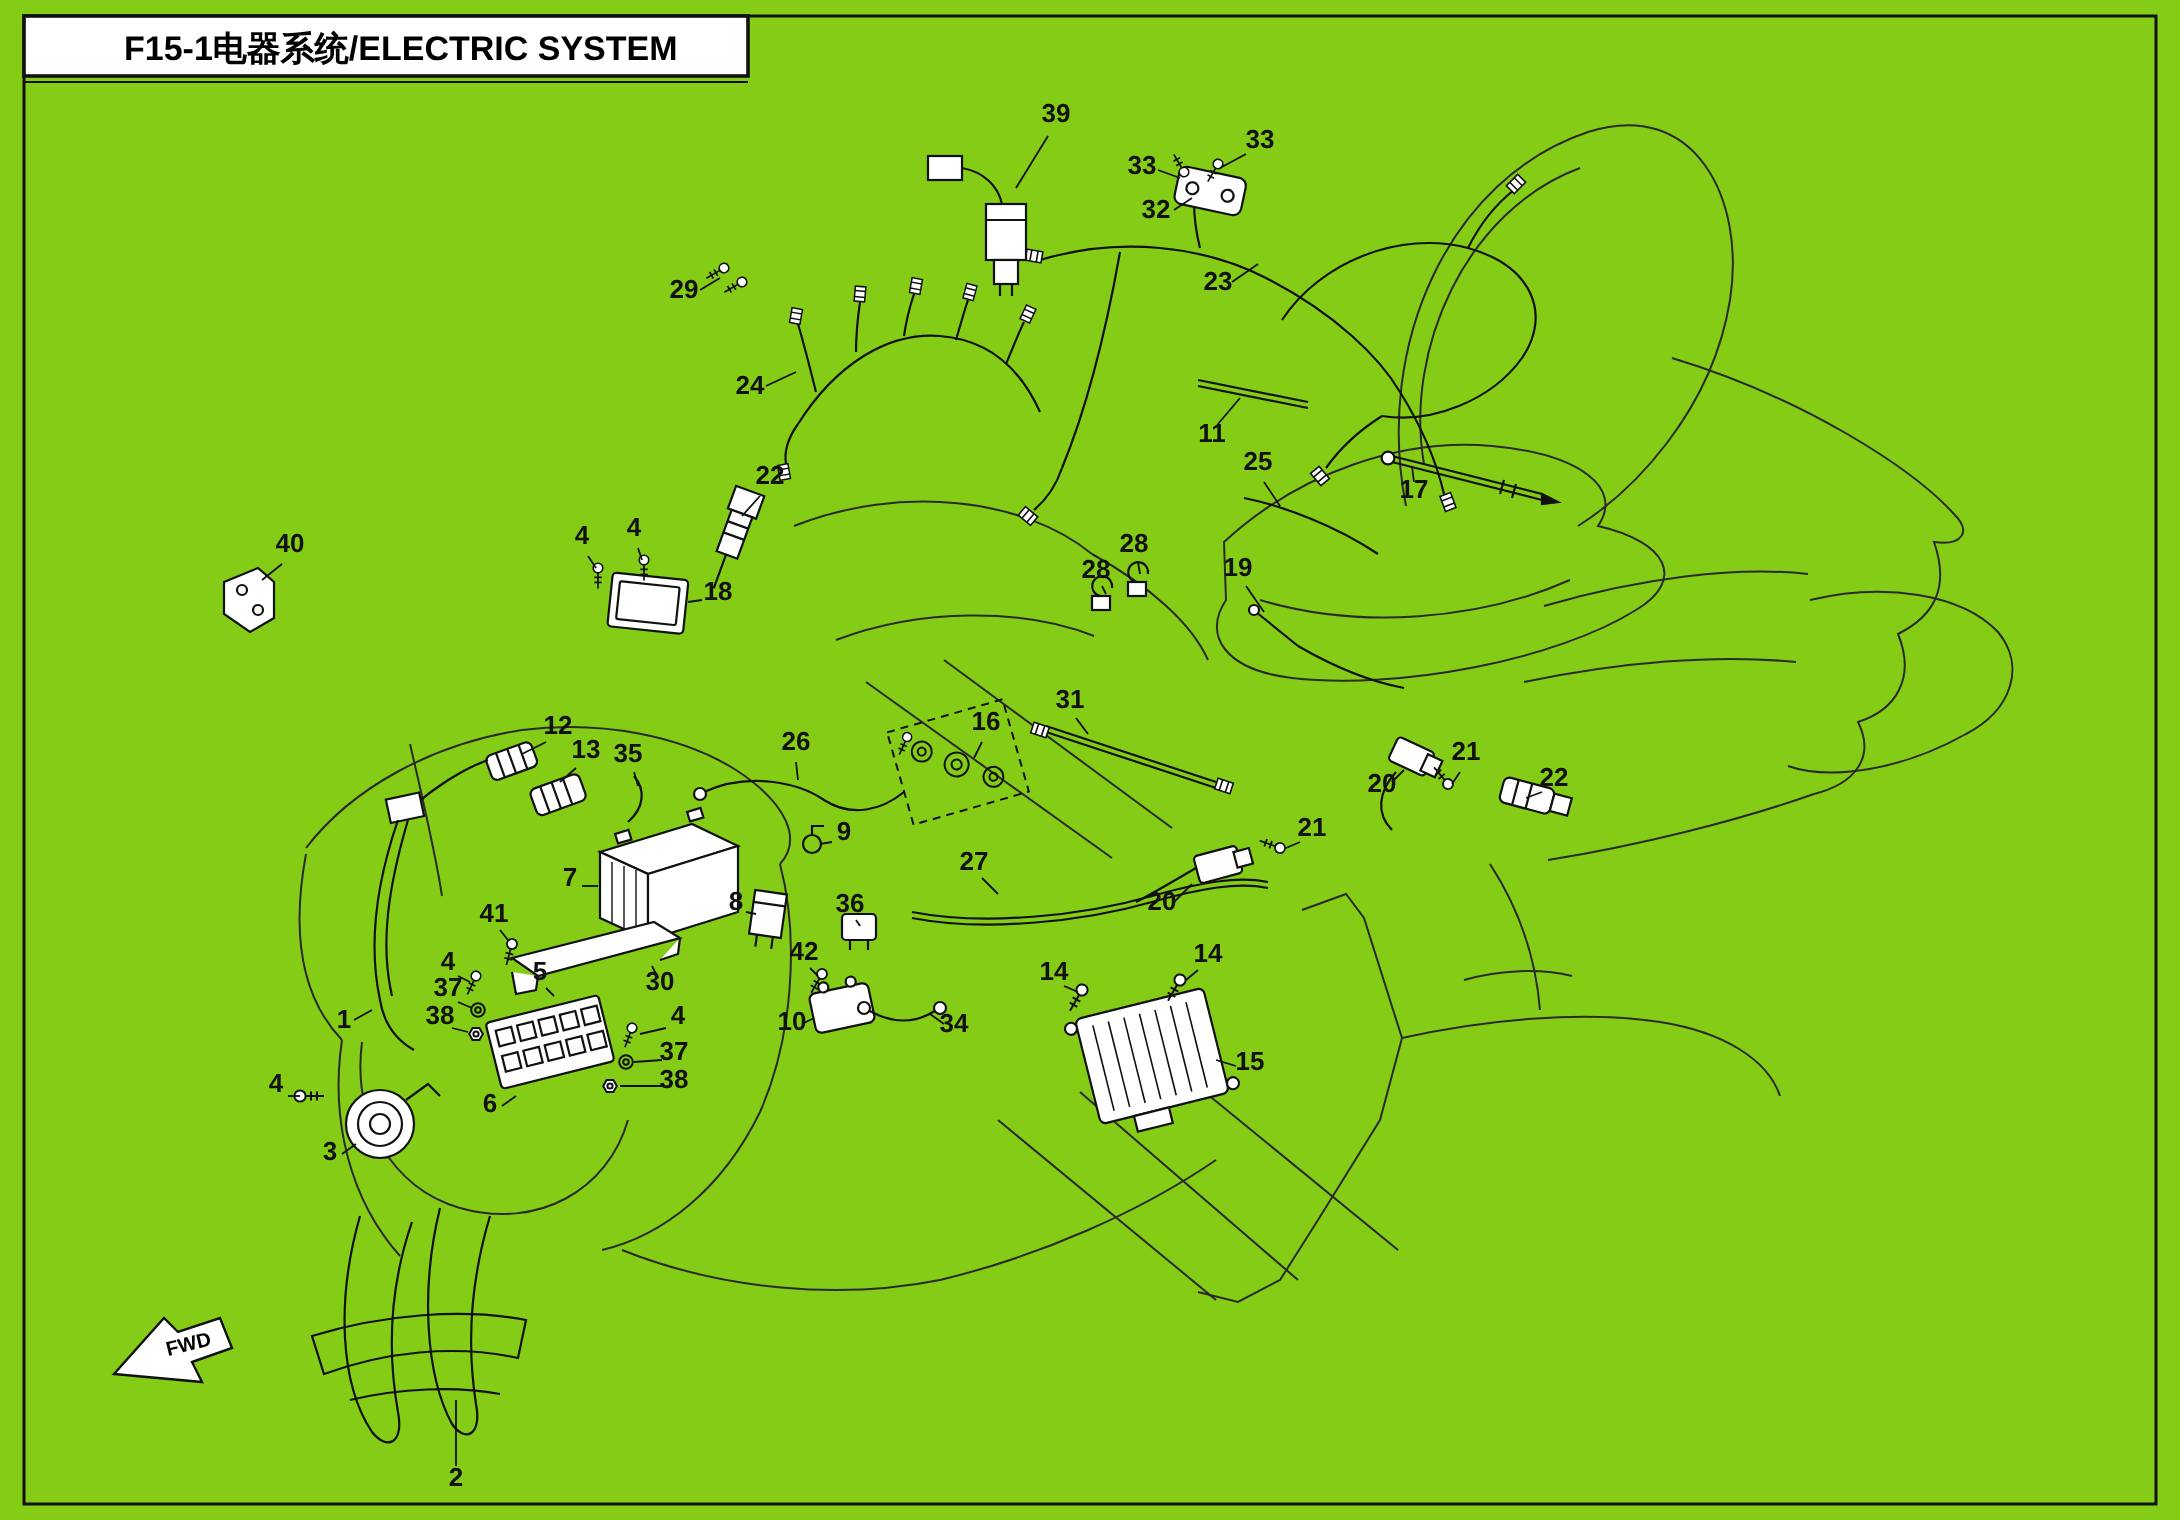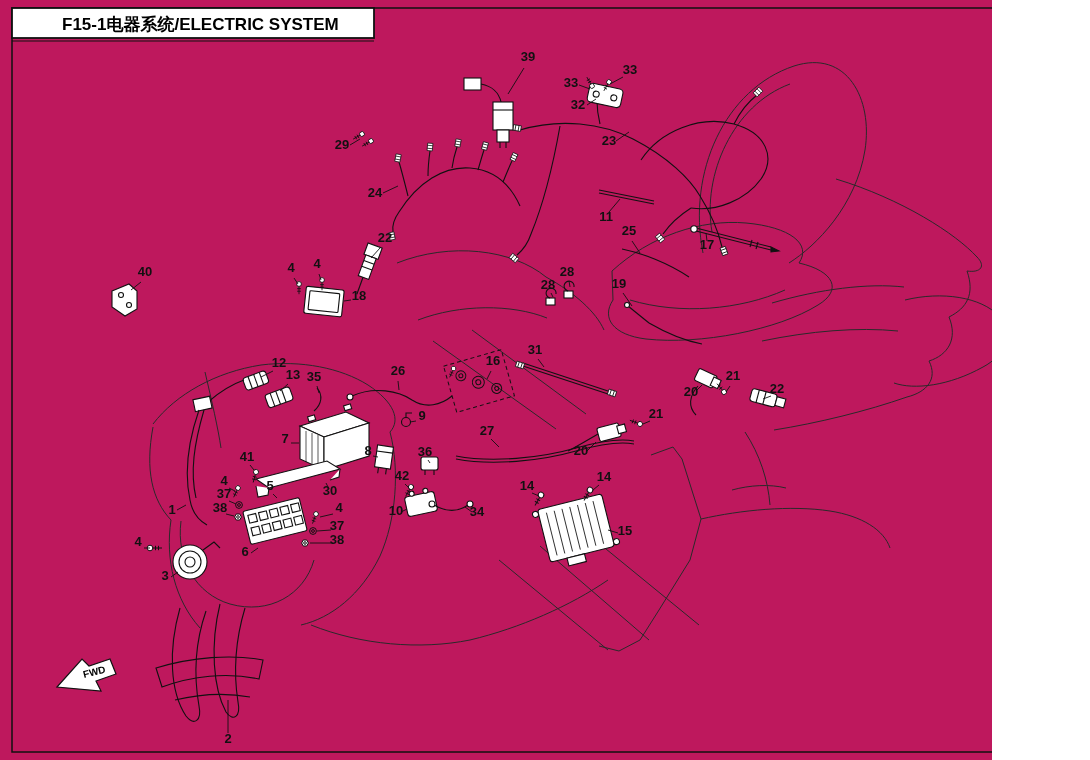--- a/index.html
+++ b/index.html
@@ -1,20 +1,20 @@
 <!DOCTYPE html>
 <html><head>
 <meta charset="utf-8">
 <style>
   html, body { margin: 0; padding: 0; background: #ffffff; }
   .sheet {
     position: relative;
-    width: 992px;
+    width: 1090px;
     height: 760px;
-    background: #be185d;
+    background: #84cc16;
     font-family: "Liberation Sans", sans-serif;
     overflow: hidden;
   }
   svg { display: block; }
   .title-text { font: bold 17px "Liberation Sans", sans-serif; fill: #000; }
   .callout { font: bold 13px "Liberation Sans", sans-serif; fill: #111; text-anchor: middle; }
   .leader { stroke: #111; stroke-width: 0.9; }
   .art { fill: none; stroke: #2a2a2a; stroke-width: 1; }
   .part { fill: #ffffff; stroke: #111; stroke-width: 1.1; }
   .wire { fill: none; stroke: #111; stroke-width: 1.1; }

